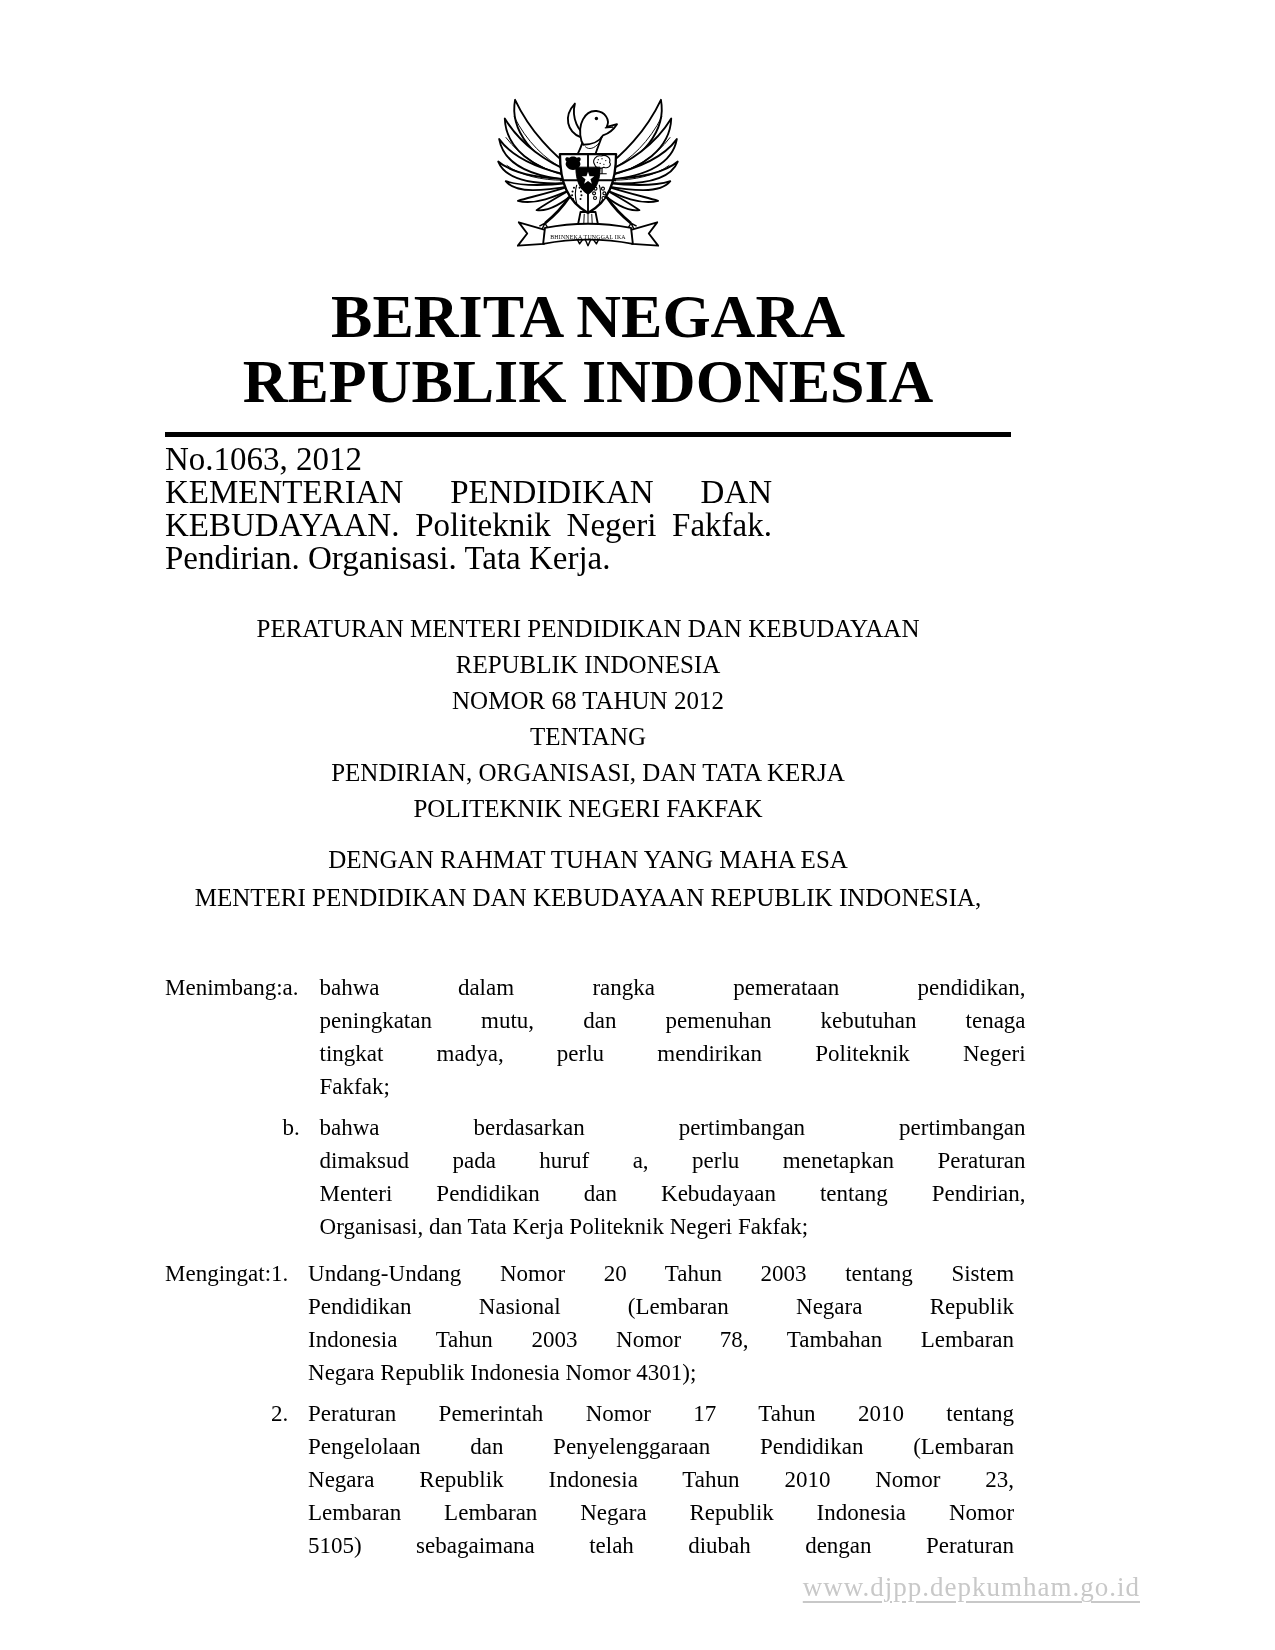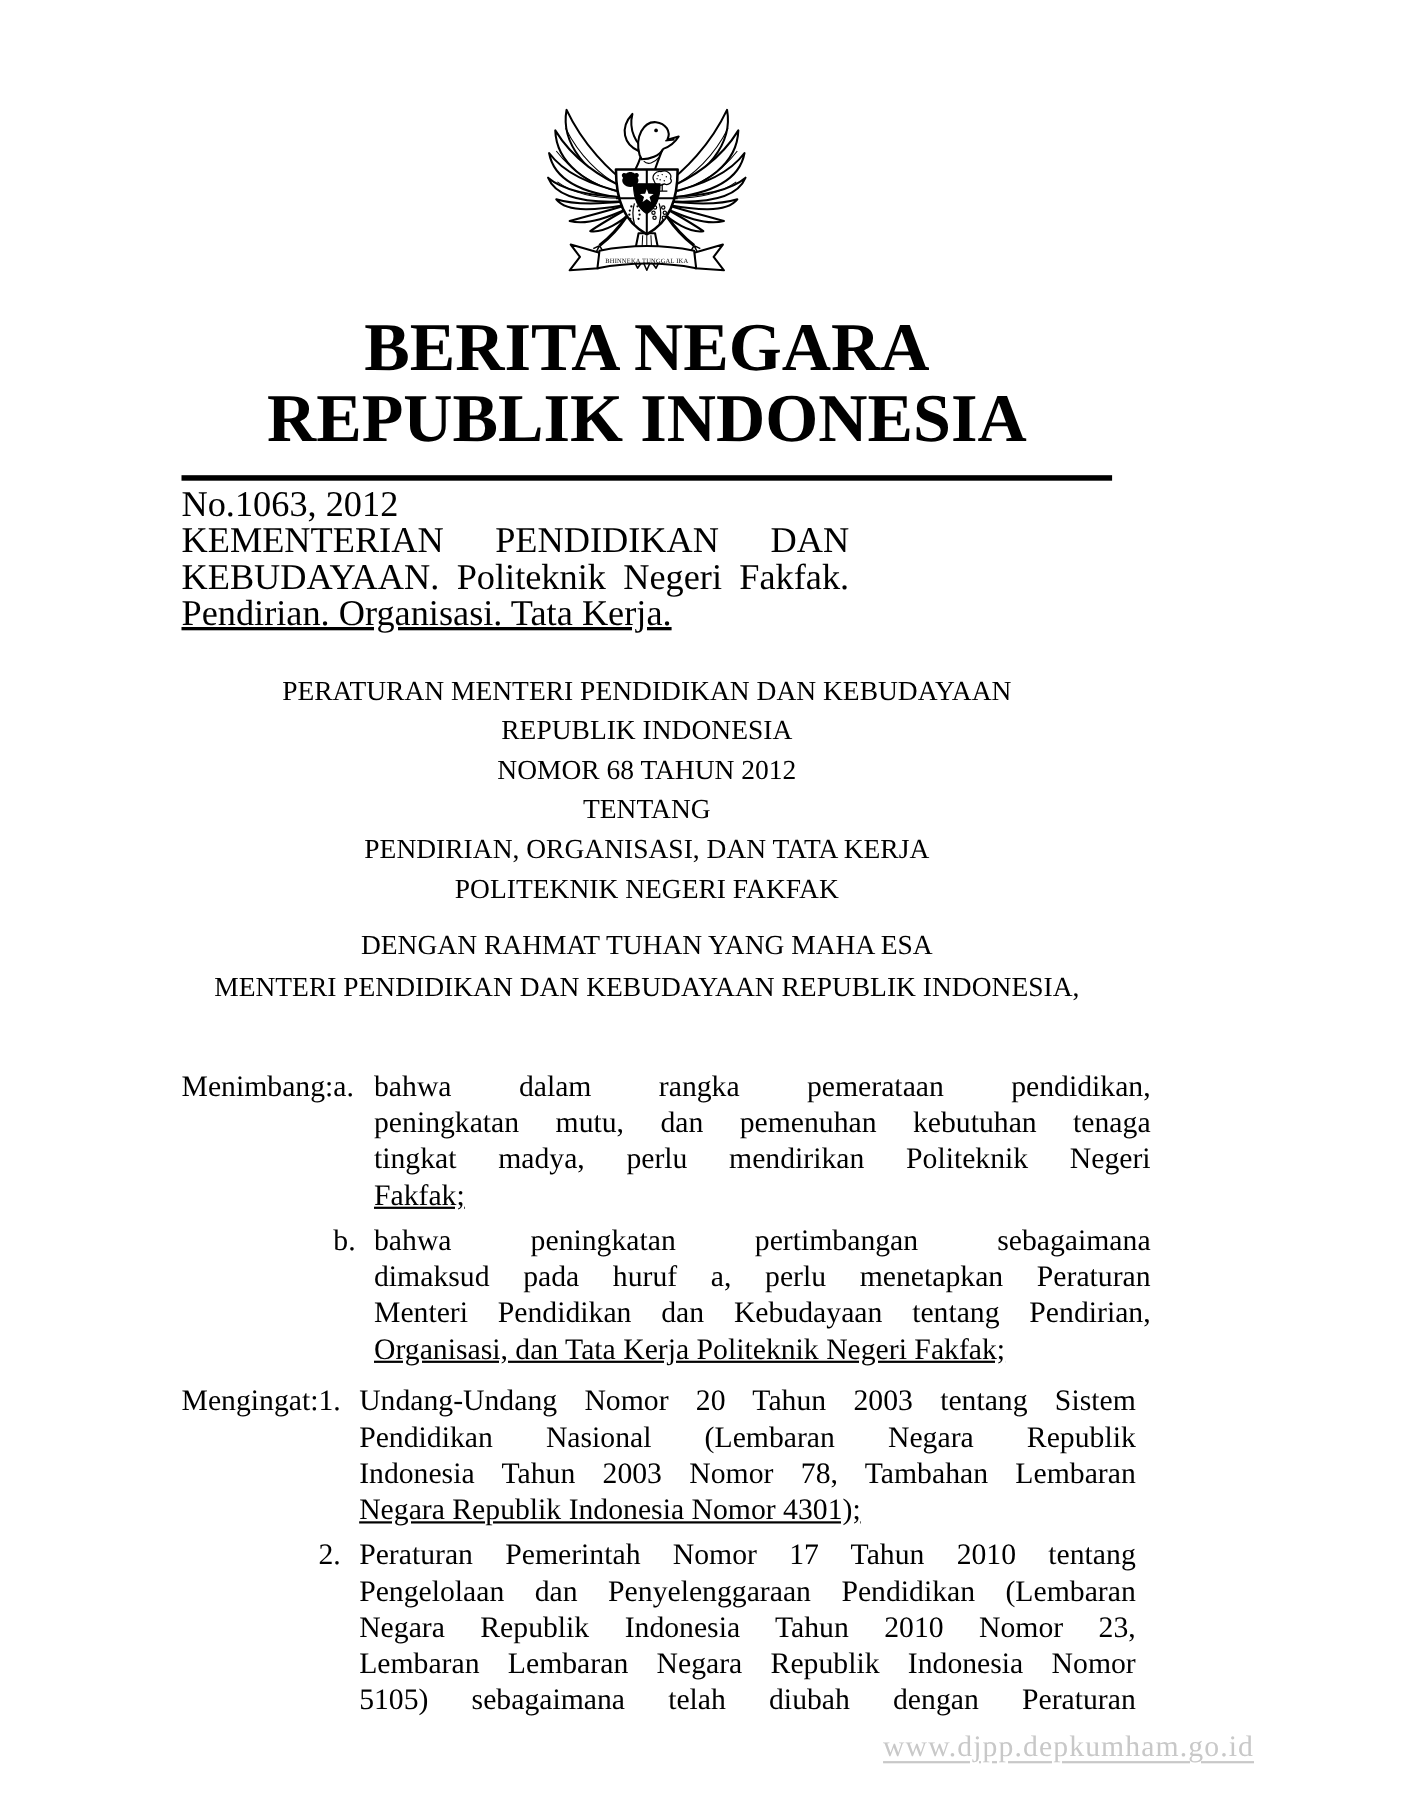--- a/index.html
+++ b/index.html
@@ -55,34 +55,34 @@
     line-height: 36px;
   }
   .cl { text-align: center; }
 
   .preamble {
     margin-top: 14px;
     font-size: 25px;
     line-height: 38px;
   }
 
-  .clause { font-size: 27px; line-height: 33px; }
+  .clause { font-size: 23px; line-height: 33px; }
   .clause-considerations { margin-top: 54px; }
   .clause-legal { margin-top: 14px; }
 
   .row { display: flex; }
   .row-label { width: 183px; }
   .row-colon { width: 19px; }
   .row-items { flex: 1; display: flex; flex-direction: column; gap: 8px; }
   .item { display: flex; }
   .marker { width: 37px; }
   .item-text { width: 706px; }
 
   .jl { text-align: justify; text-align-last: justify; }
-  .jl-last { text-align-last: left; text-decoration: underline; }
+  .jl-last { text-align-last: left; }
 
   .watermark {
     position: absolute;
     right: 36px;
     top: 1572px;
     font-family: Liberation Serif, serif;
     font-size: 27px;
     letter-spacing: 1px;
     color: #c8c8c8;
     text-decoration: underline;
@@ -224,21 +224,21 @@
           <div class="item-text">
               <div class="jl">bahwa dalam rangka pemerataan pendidikan,</div>
               <div class="jl">peningkatan mutu, dan pemenuhan kebutuhan tenaga</div>
               <div class="jl">tingkat madya, perlu mendirikan Politeknik Negeri</div>
               <div class="jl jl-last">Fakfak;</div>
             </div>
         </div>
         <div class="item">
           <div class="marker">b.</div>
           <div class="item-text">
-              <div class="jl">bahwa peningkatan pertimbangan sebagaimana</div>
+              <div class="jl">bahwa berdasarkan pertimbangan pertimbangan</div>
               <div class="jl">dimaksud pada huruf a, perlu menetapkan Peraturan</div>
               <div class="jl">Menteri Pendidikan dan Kebudayaan tentang Pendirian,</div>
               <div class="jl jl-last">Organisasi, dan Tata Kerja Politeknik Negeri Fakfak;</div>
             </div>
         </div>
       </div>
     </div>
   </section>
 
   <section class="clause clause-legal">

